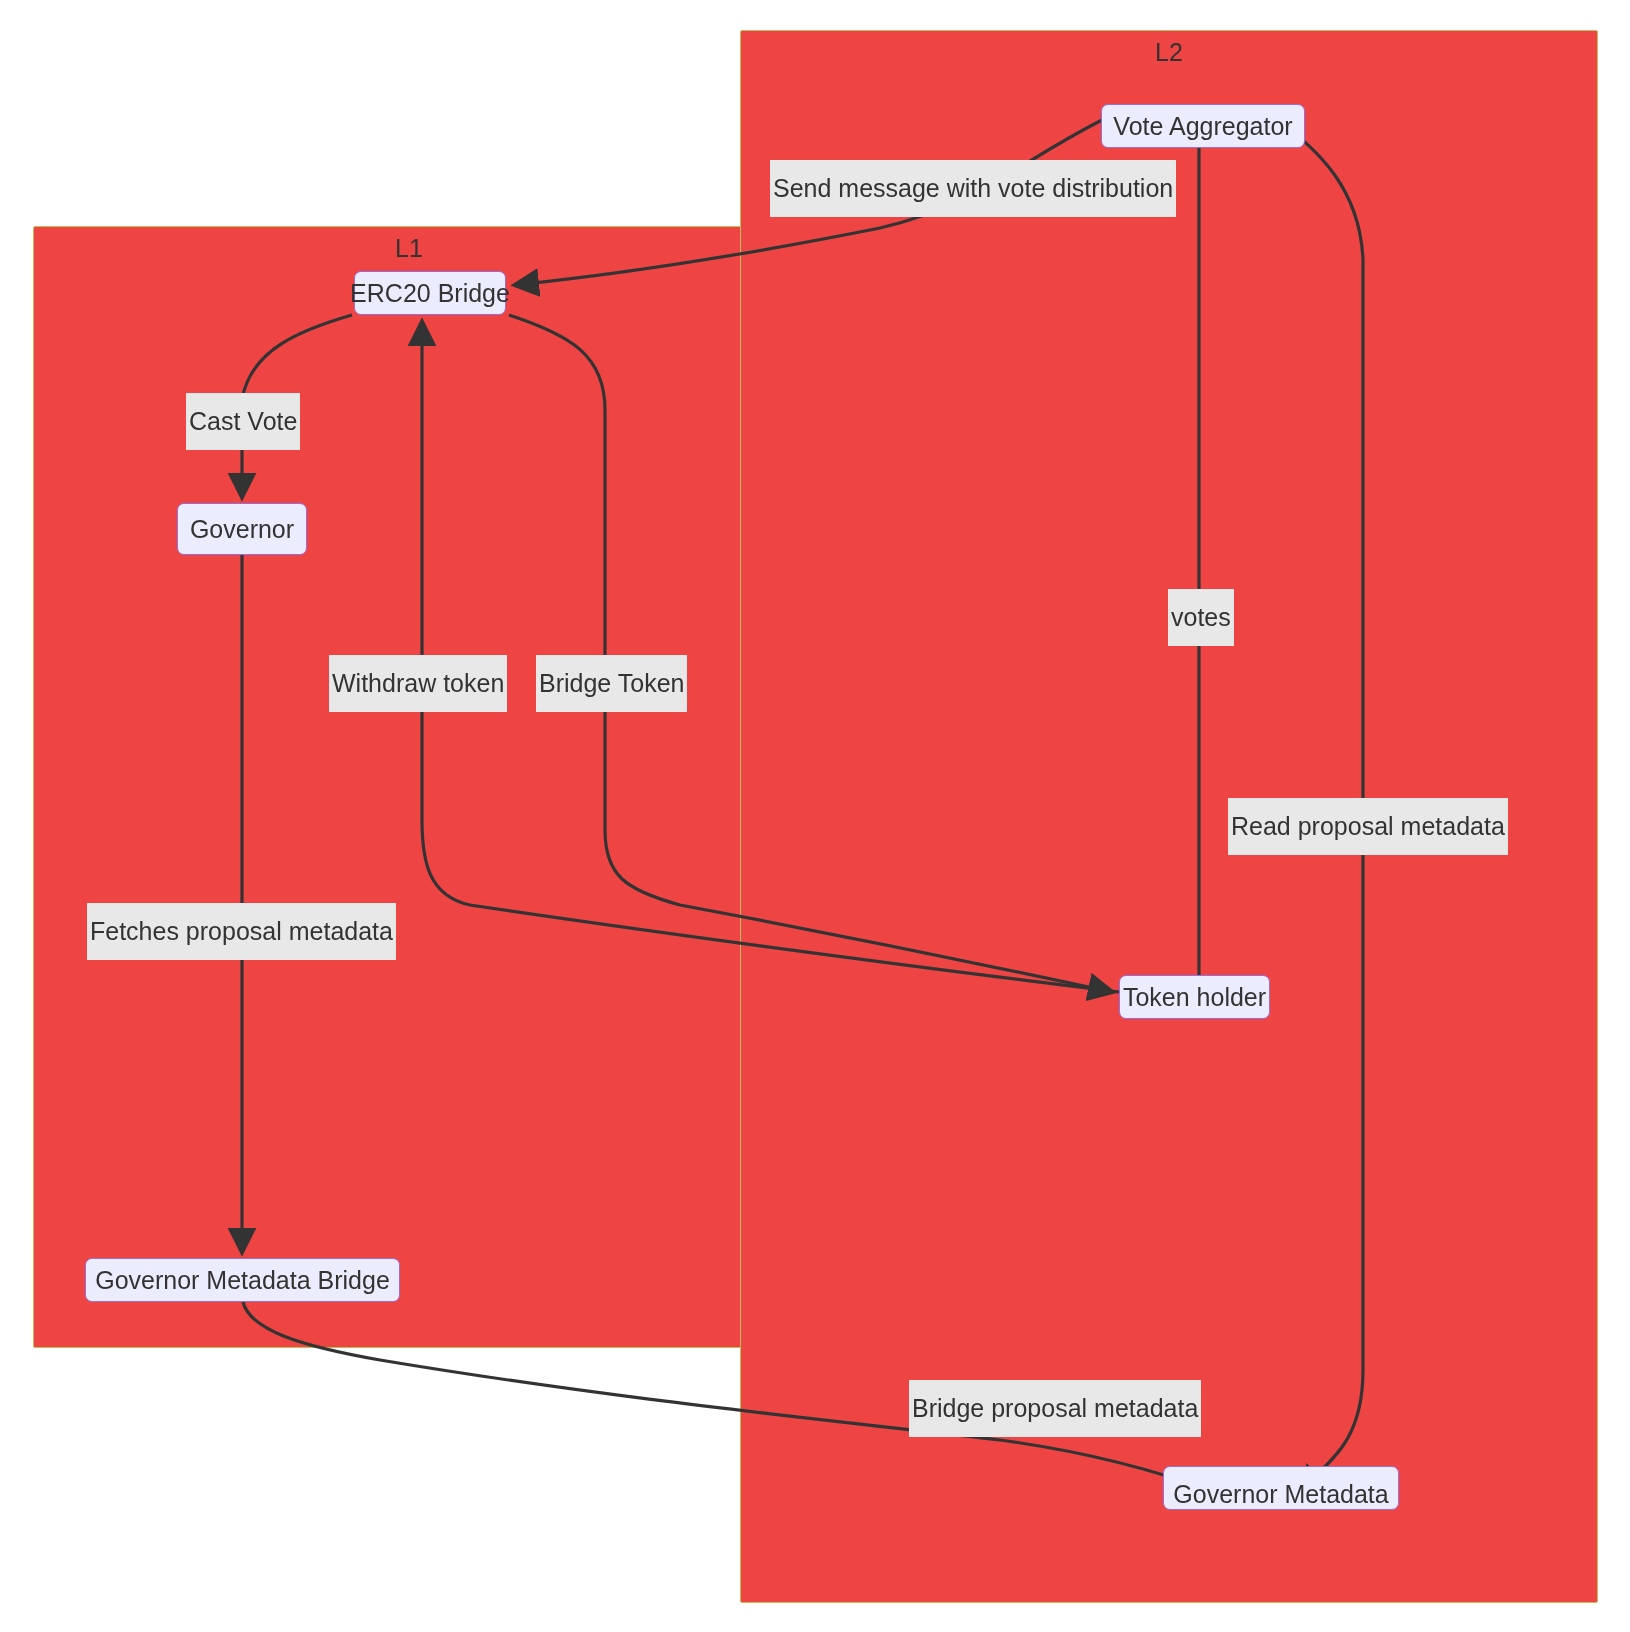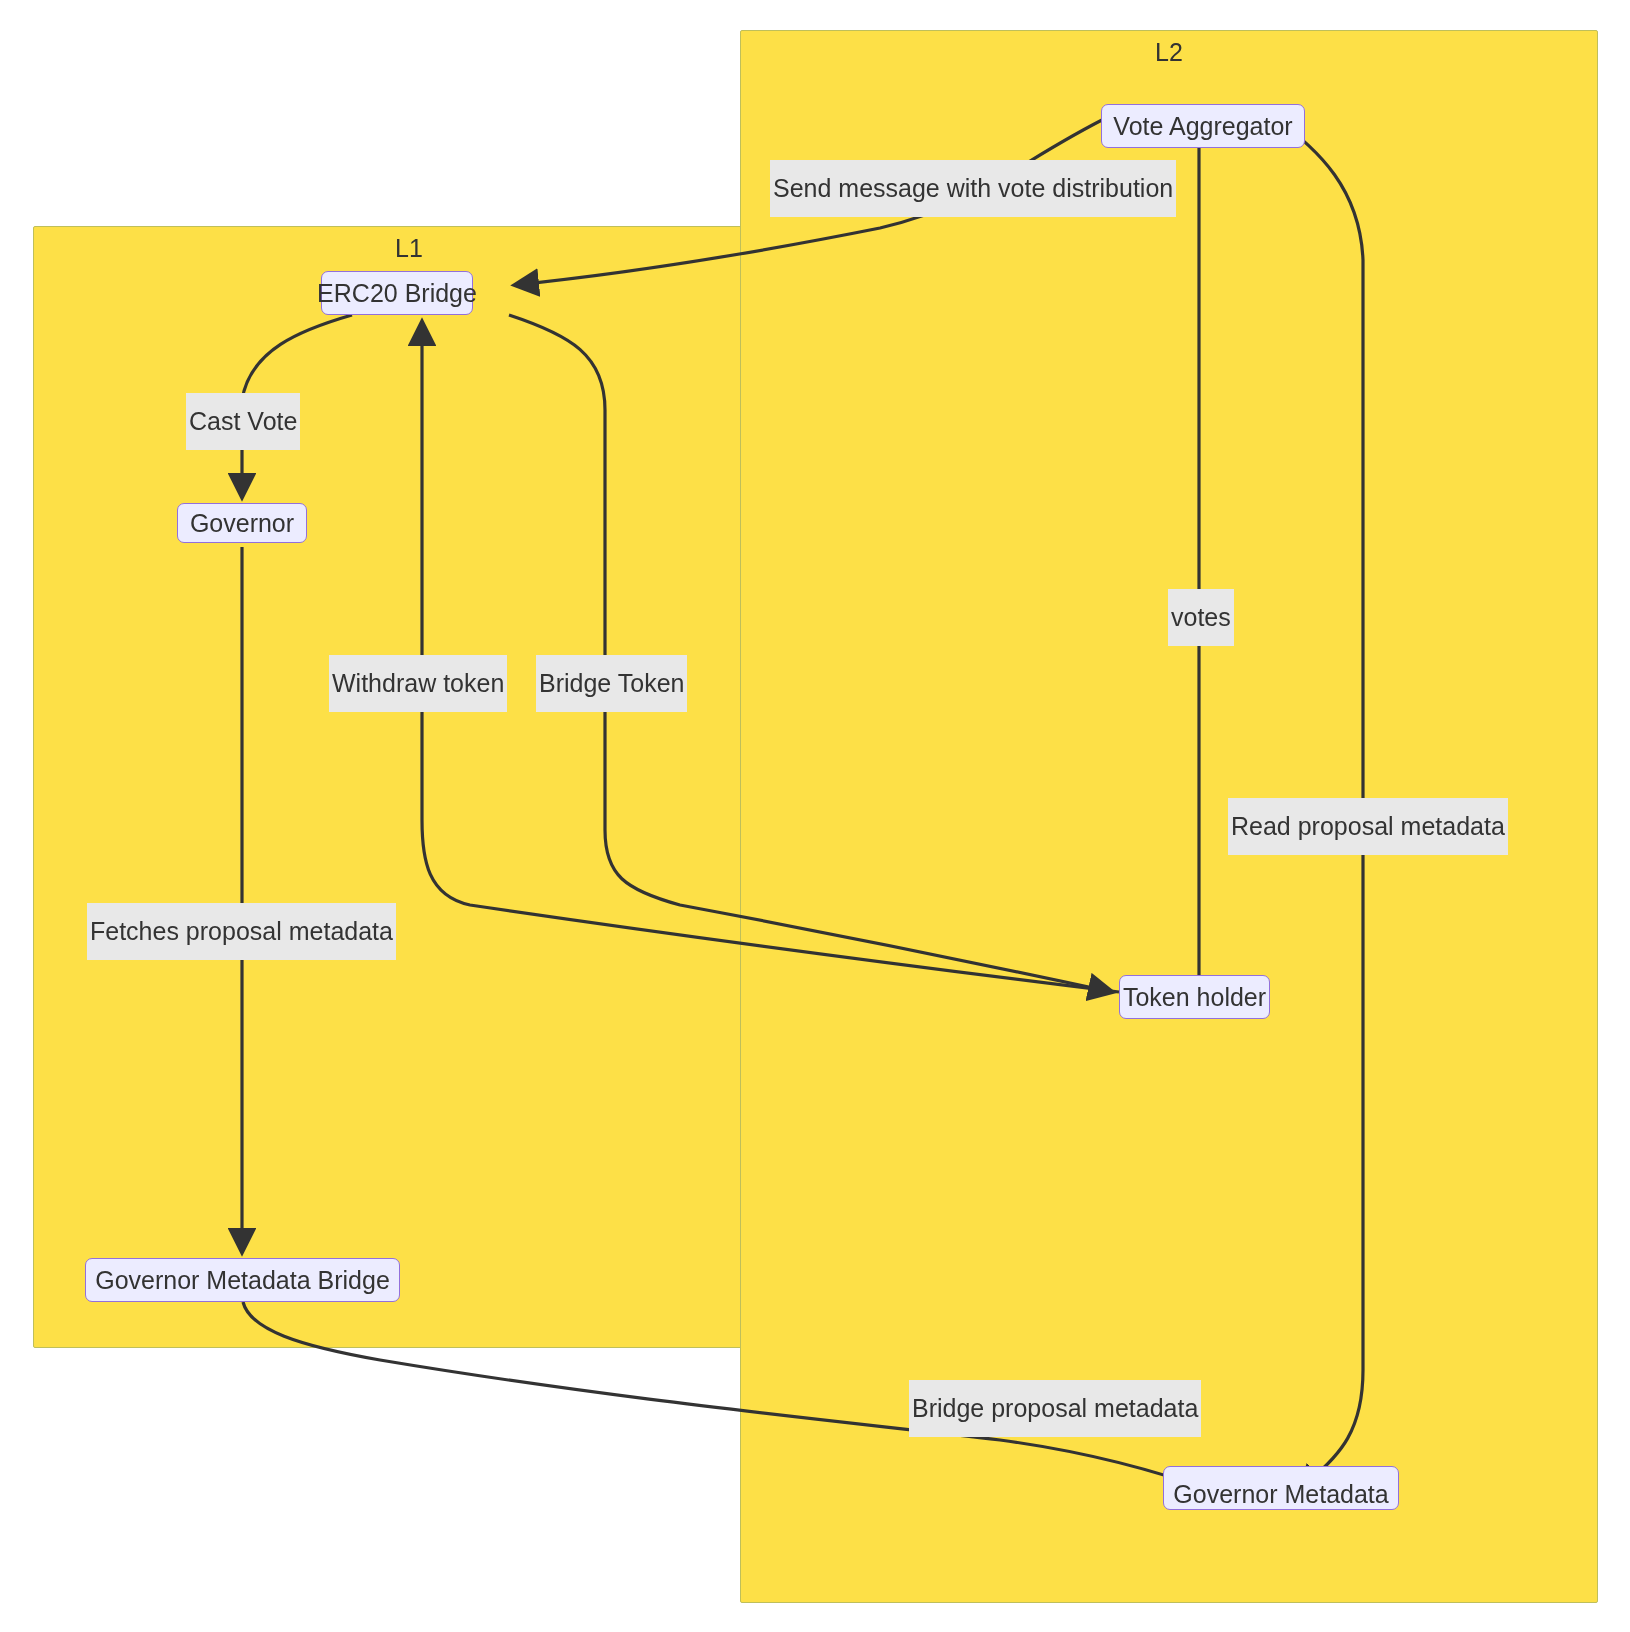--- a/index.html
+++ b/index.html
@@ -19,21 +19,21 @@
   }
   #edges {
     position: absolute;
     left: 0; top: 0;
     width: 1630px;
     height: 1632px;
     pointer-events: none;
   }
   .cluster {
     position: absolute;
-    background: #fde047;
+    background: #ef4444;
     border: 1.6px solid #bfbf5a;
     border-radius: 2px;
     box-sizing: border-box;
   }
   .cluster-label {
     position: absolute;
     top: 6px;
     left: 0;
     width: 100%;
     text-align: center;
@@ -97,24 +97,24 @@
       <path d="M 1199,975 L 1199,122"></path>
 
       <path d="M 242,547 L 242,1252"></path>
 
       <path d="M 1272,116 C 1320,150 1360,190 1363,260 L 1363,1370 C 1363,1430 1340,1455 1310,1480 L 1300,1490"></path>
 
       <path d="M 243,1302 C 250,1330 300,1346 380,1360 C 620,1400 830,1420 1000,1440 C 1090,1452 1160,1472 1215,1492"></path>
     </g>
   </svg>
 
-  <div class="node" id="node-erc20-bridge" style="left: 321px; top: 271px; width: 152px; height: 44px;">
+  <div class="node" id="node-erc20-bridge" style="left: 354px; top: 271px; width: 152px; height: 44px;">
     <span>ERC20 Bridge</span>
   </div>
-  <div class="node" id="node-governor" style="left: 177px; top: 503px; width: 130px; height: 40px;">
+  <div class="node" id="node-governor" style="left: 177px; top: 503px; width: 130px; height: 52px;">
     <span>Governor</span>
   </div>
   <div class="node" id="node-governor-metadata-bridge" style="left: 85px; top: 1258px; width: 315px; height: 44px;">
     <span>Governor Metadata Bridge</span>
   </div>
   <div class="node" id="node-vote-aggregator" style="left: 1101px; top: 72px; width: 204px; height: 44px; margin-top: 32px;">
     <span>Vote Aggregator</span>
   </div>
   <div class="node" id="node-token-holder" style="left: 1119px; top: 975px; width: 151px; height: 44px;">
     <span>Token holder</span>

